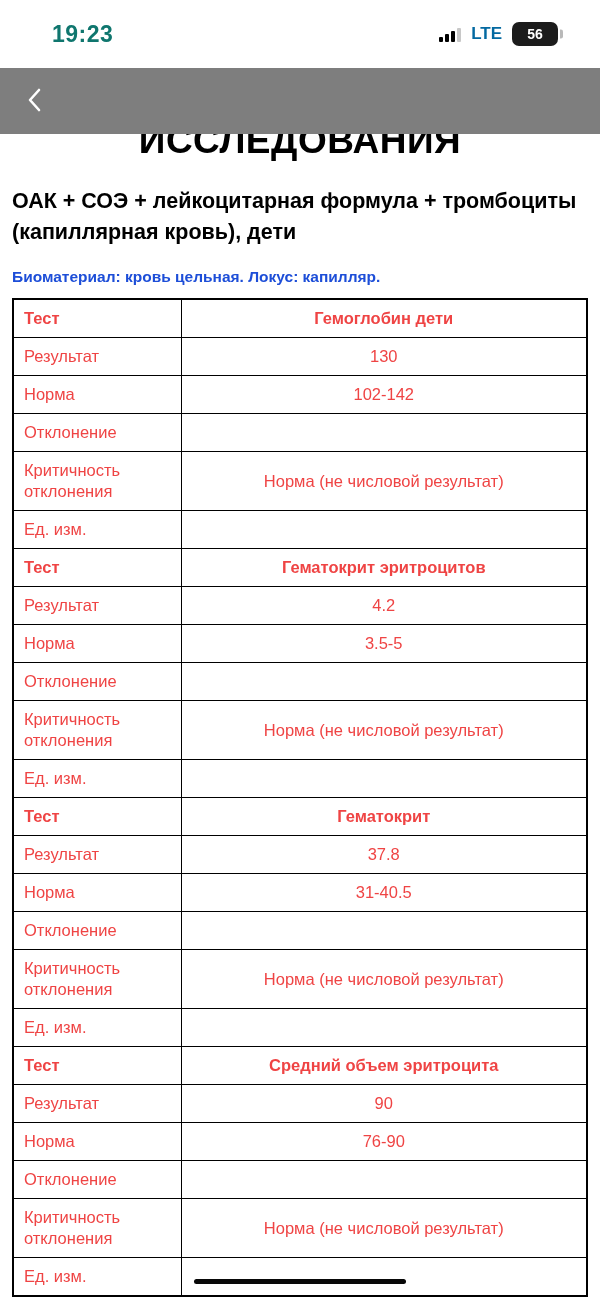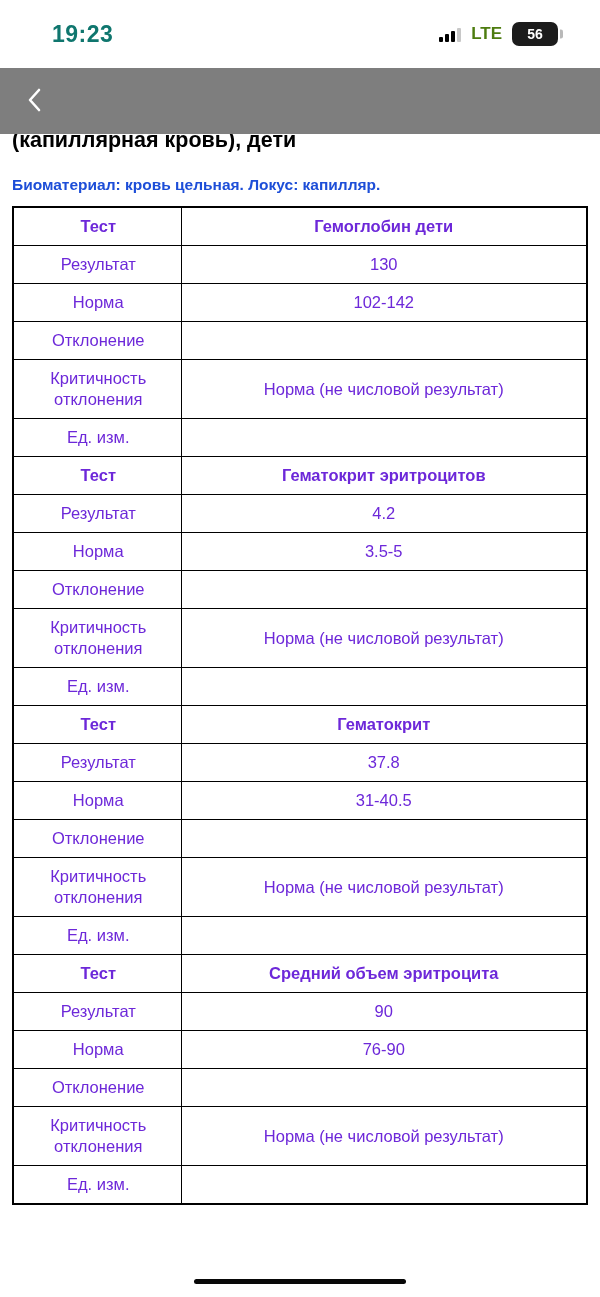--- a/index.html
+++ b/index.html
@@ -36,21 +36,21 @@
     display: flex;
     align-items: center;
     gap: 10px;
   }
   .signal-bars { display: flex; align-items: flex-end; gap: 2px; height: 15px; }
   .signal-bars i { display: block; width: 4px; border-radius: 1px; background: #000; }
   .signal-bars i:nth-child(1) { height: 5px; }
   .signal-bars i:nth-child(2) { height: 8px; }
   .signal-bars i:nth-child(3) { height: 11px; }
   .signal-bars i:nth-child(4) { height: 14px; background: #c8c8c8; }
-  .network-label { font-size: 17px; font-weight: 600; color: #4d7c0f; }
+  .network-label { font-size: 17px; font-weight: 600; color: #0369a1; }
   .battery {
     position: relative;
     width: 46px; height: 24px;
     background: #1c1c1c;
     border-radius: 7px;
     display: flex; align-items: center; justify-content: center; text-align: center;
   }
   .battery-num { color: #fff; font-size: 14px; font-weight: 700; }
   .battery-nub {
     position: absolute; right: -5px; top: 50%;
@@ -123,23 +123,22 @@
   
   table.results {
     margin-top: 12px;
     width: 100%;
     border-collapse: collapse;
     border: 2px solid #000;
   }
   table.results td {
     border: 1px solid #000;
     font-size: 16.5px;
-    color: #6d28d9;
+    color: #ef4444;
     vertical-align: middle;
-    text-align: center;
   }
   td.cell-label {
     width: 168px;
     padding: 8px 8px 8px 10px;
     line-height: 21px;
     height: 37px;
   }
   td.cell-value {
     text-align: center;
     padding: 8px 10px;
@@ -186,20 +185,21 @@
     <button class="back-button">
       <span>
         <svg width="14" height="24" viewBox="0 0 14 24" fill="none">
           <polyline points="12,2 3,12 12,22" stroke="#ffffff" stroke-width="2.6" stroke-linecap="round" stroke-linejoin="round"></polyline>
         </svg>
       </span>
     </button>
   </div>
 
   <div class="content">
+    <div class="clipped-heading">ИССЛЕДОВАНИЯ</div>
     <div class="doc-title">ОАК + СОЭ + лейкоцитарная формула + тромбоциты (капиллярная кровь), дети</div>
     <div class="doc-subtitle">Биоматериал: кровь цельная. Локус: капилляр.</div>
 
     <table class="results">
       <tbody>
           <tr class="row-header">
             <td class="cell-label">Тест</td>
             <td class="cell-value">Гемоглобин дети</td>
           </tr>
           <tr>

